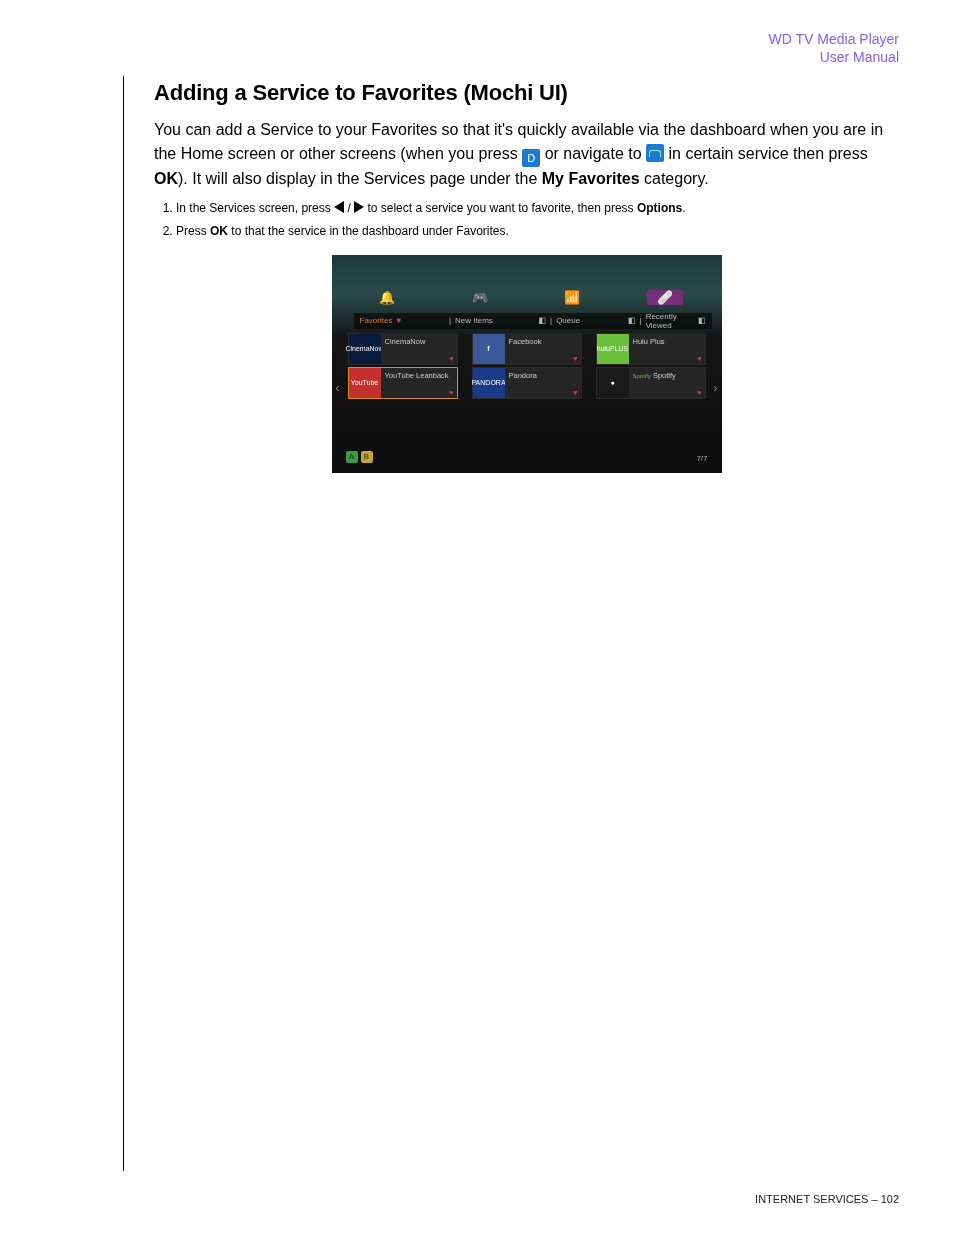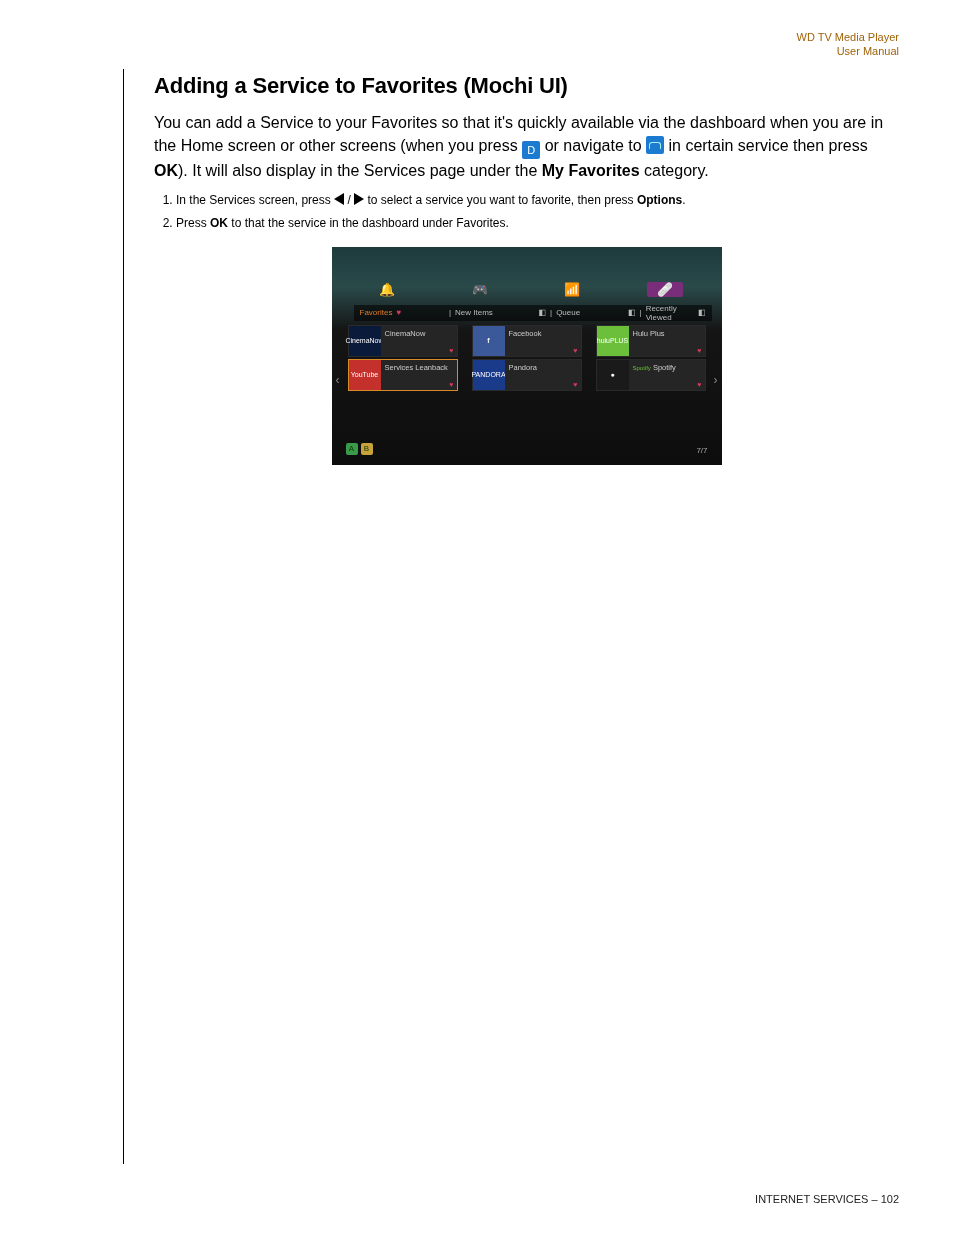--- a/index.html
+++ b/index.html
@@ -12,23 +12,23 @@
   }
   .page {
     position: relative;
     width: 954px;
     height: 1235px;
     box-sizing: border-box;
     padding: 30px 55px 0 55px;
   }
   .header-right {
     text-align: right;
-    font-size: 11px;
+    font-size: 14px;
     line-height: 1.3;
-    color: #a16207;
+    color: #8b5cf6;
     margin-bottom: 10px;
   }
   .content-wrap {
     display: flex;
   }
   .left-margin {
     flex: 0 0 68px;
   }
   .vrule {
     flex: 0 0 1px;
@@ -289,21 +289,21 @@
             </div>
             <div class="tile">
               <div class="thumb th-hulu">huluPLUS</div>
               <div class="label">Hulu Plus</div>
               <span class="hearti">♥</span>
             </div>
           </div>
           <div class="shot-row">
             <div class="tile sel">
               <div class="thumb th-yt">YouTube</div>
-              <div class="label">Services Leanback</div>
+              <div class="label">YouTube Leanback</div>
               <span class="hearti">♥</span>
             </div>
             <div class="tile">
               <div class="thumb th-pan">PANDORA</div>
               <div class="label">Pandora</div>
               <span class="hearti">♥</span>
             </div>
             <div class="tile">
               <div class="thumb th-spot">●</div>
               <div class="label">

